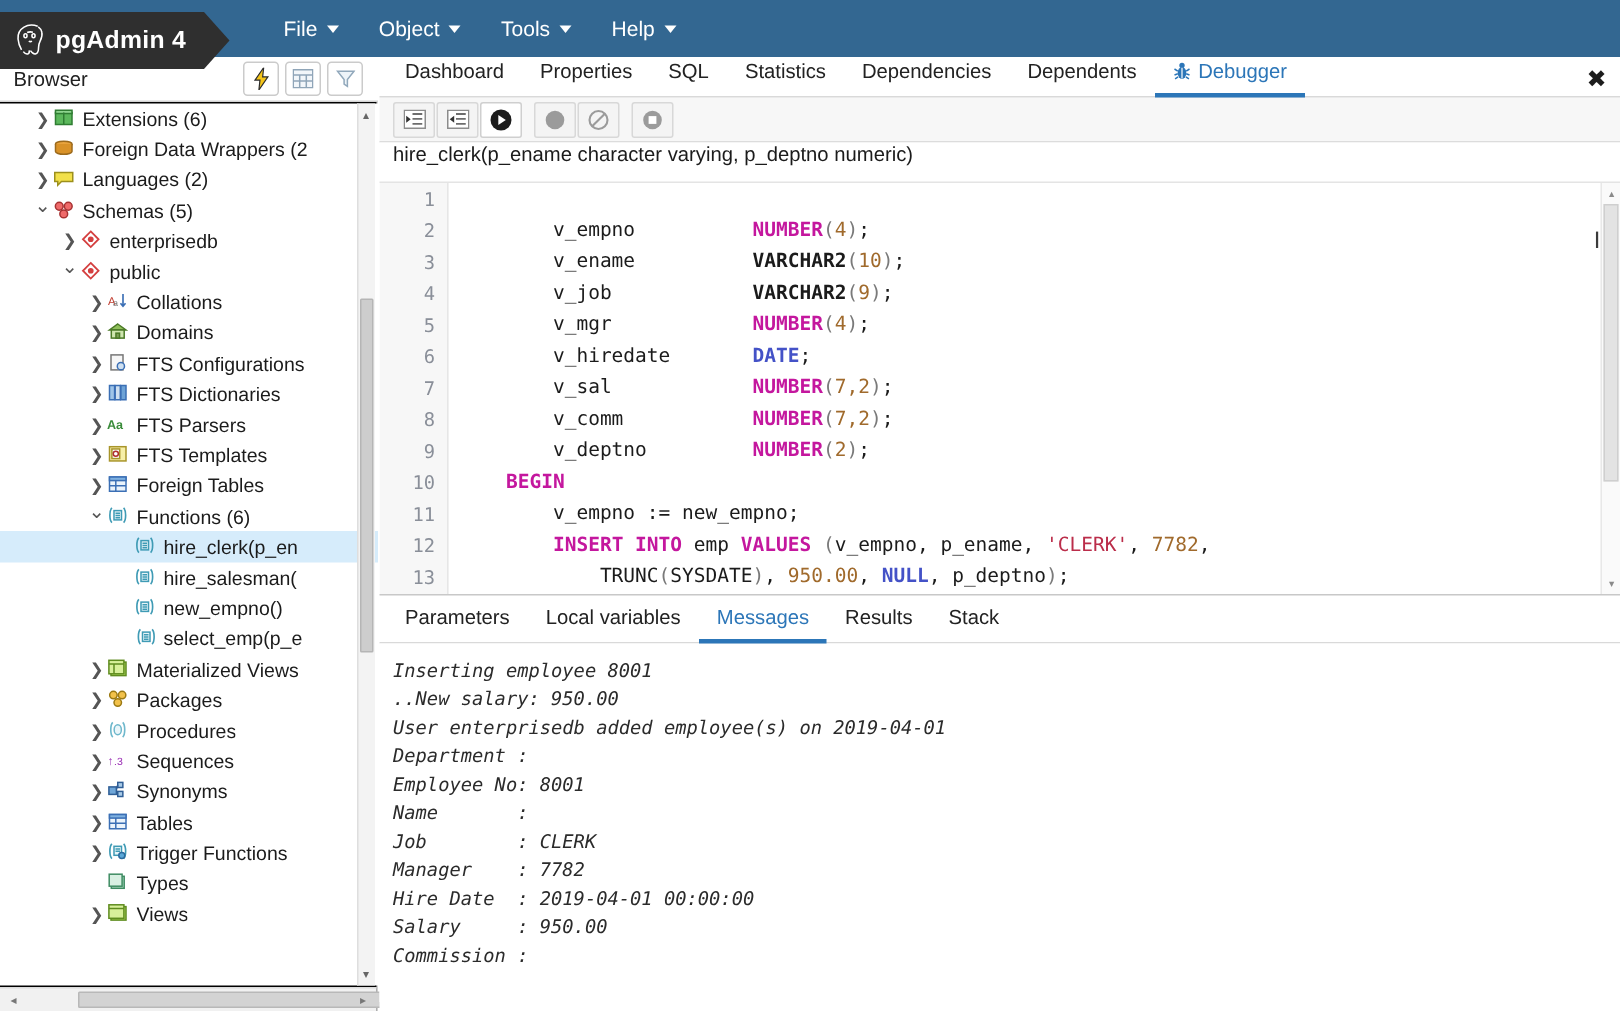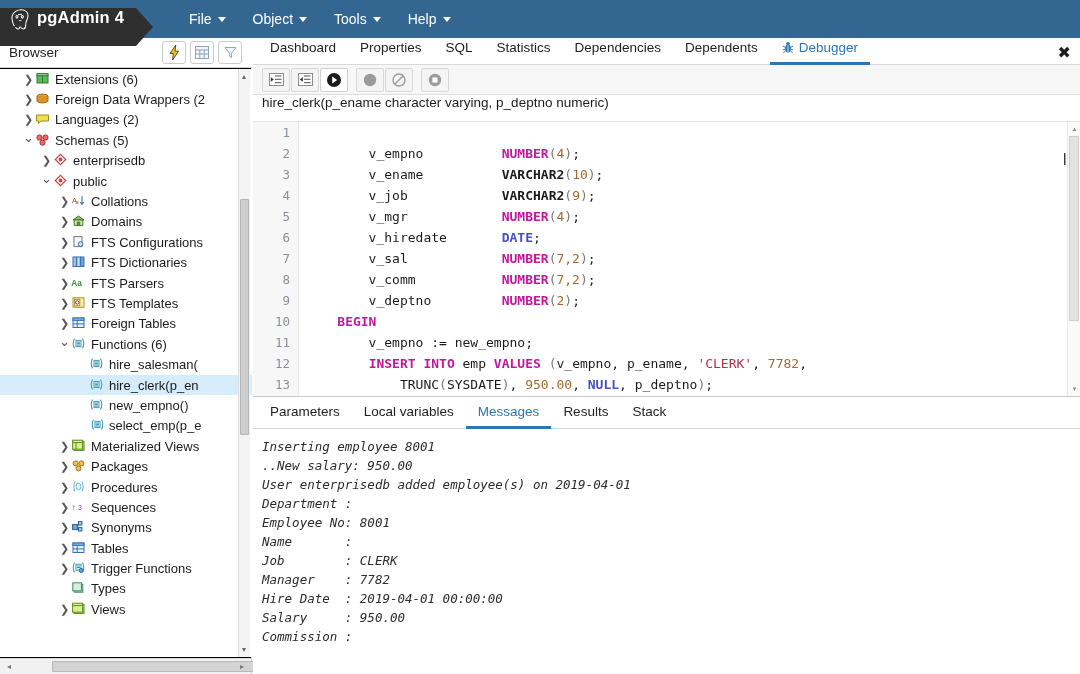--- a/index.html
+++ b/index.html
@@ -16,21 +16,21 @@
   
   .topbar {
     position: absolute; top: 0; left: 0; width: 1080px; height: 38px;
     background: #336791;
     display: flex; align-items: center;
   }
   .brand {
     position: relative;
     height: 38px; width: 136px;
     background: #2f2f2f;
-    display: flex; padding-left: 9px;
+    display: flex; align-items: center; padding-left: 9px;
     z-index: 2;
     margin-top: 16px;
   }
   .brand::after {
     content: ""; position: absolute; right: -17px; top: 0;
     width: 0; height: 0;
     border-top: 19px solid transparent;
     border-bottom: 19px solid transparent;
     border-left: 17px solid #2f2f2f;
   }
@@ -412,41 +412,41 @@
           <span class="arrow" style="font-size: 13px; position: relative; top: -3px;">⌄</span>
           <span class="ticon"><svg width="15" height="14" viewBox="0 0 15 14">
               <path d="M3.6 1.6C1.8 3.4 1.8 9.6 3.6 11.4M11.4 1.6c1.8 1.8 1.8 8 0 9.8" fill="none" stroke="#3f9bb5" stroke-width="1.1"></path>
               <rect x="5" y="3.4" width="5" height="6.2" fill="#e8f5f8" stroke="#3f9bb5"></rect>
               <line x1="6" y1="5.1" x2="9" y2="5.1" stroke="#3f9bb5"></line>
               <line x1="6" y1="6.6" x2="9" y2="6.6" stroke="#3f9bb5"></line>
               <line x1="6" y1="8.1" x2="9" y2="8.1" stroke="#3f9bb5"></line>
             </svg></span>
           <span class="tlabel">Functions (6)</span>
         </div>
-        <div class="tnode" style="padding-left: 76px;">
+        <div class="tnode selected" style="padding-left: 76px;">
           <span class="arrow none"></span>
           <span class="ticon"><svg width="15" height="14" viewBox="0 0 15 14">
               <path d="M3.6 1.6C1.8 3.4 1.8 9.6 3.6 11.4M11.4 1.6c1.8 1.8 1.8 8 0 9.8" fill="none" stroke="#3f9bb5" stroke-width="1.1"></path>
               <rect x="5" y="3.4" width="5" height="6.2" fill="#e8f5f8" stroke="#3f9bb5"></rect>
               <line x1="6" y1="5.1" x2="9" y2="5.1" stroke="#3f9bb5"></line>
               <line x1="6" y1="6.6" x2="9" y2="6.6" stroke="#3f9bb5"></line>
               <line x1="6" y1="8.1" x2="9" y2="8.1" stroke="#3f9bb5"></line>
             </svg></span>
-          <span class="tlabel">hire_salesman(</span>
-        </div>
-        <div class="tnode selected" style="padding-left: 76px;">
+          <span class="tlabel">hire_clerk(p_en</span>
+        </div>
+        <div class="tnode" style="padding-left: 76px;">
           <span class="arrow none"></span>
           <span class="ticon"><svg width="15" height="14" viewBox="0 0 15 14">
               <path d="M3.6 1.6C1.8 3.4 1.8 9.6 3.6 11.4M11.4 1.6c1.8 1.8 1.8 8 0 9.8" fill="none" stroke="#3f9bb5" stroke-width="1.1"></path>
               <rect x="5" y="3.4" width="5" height="6.2" fill="#e8f5f8" stroke="#3f9bb5"></rect>
               <line x1="6" y1="5.1" x2="9" y2="5.1" stroke="#3f9bb5"></line>
               <line x1="6" y1="6.6" x2="9" y2="6.6" stroke="#3f9bb5"></line>
               <line x1="6" y1="8.1" x2="9" y2="8.1" stroke="#3f9bb5"></line>
             </svg></span>
-          <span class="tlabel">hire_clerk(p_en</span>
+          <span class="tlabel">hire_salesman(</span>
         </div>
         <div class="tnode" style="padding-left: 76px;">
           <span class="arrow none"></span>
           <span class="ticon"><svg width="15" height="14" viewBox="0 0 15 14">
               <path d="M3.6 1.6C1.8 3.4 1.8 9.6 3.6 11.4M11.4 1.6c1.8 1.8 1.8 8 0 9.8" fill="none" stroke="#3f9bb5" stroke-width="1.1"></path>
               <rect x="5" y="3.4" width="5" height="6.2" fill="#e8f5f8" stroke="#3f9bb5"></rect>
               <line x1="6" y1="5.1" x2="9" y2="5.1" stroke="#3f9bb5"></line>
               <line x1="6" y1="6.6" x2="9" y2="6.6" stroke="#3f9bb5"></line>
               <line x1="6" y1="8.1" x2="9" y2="8.1" stroke="#3f9bb5"></line>
             </svg></span>

